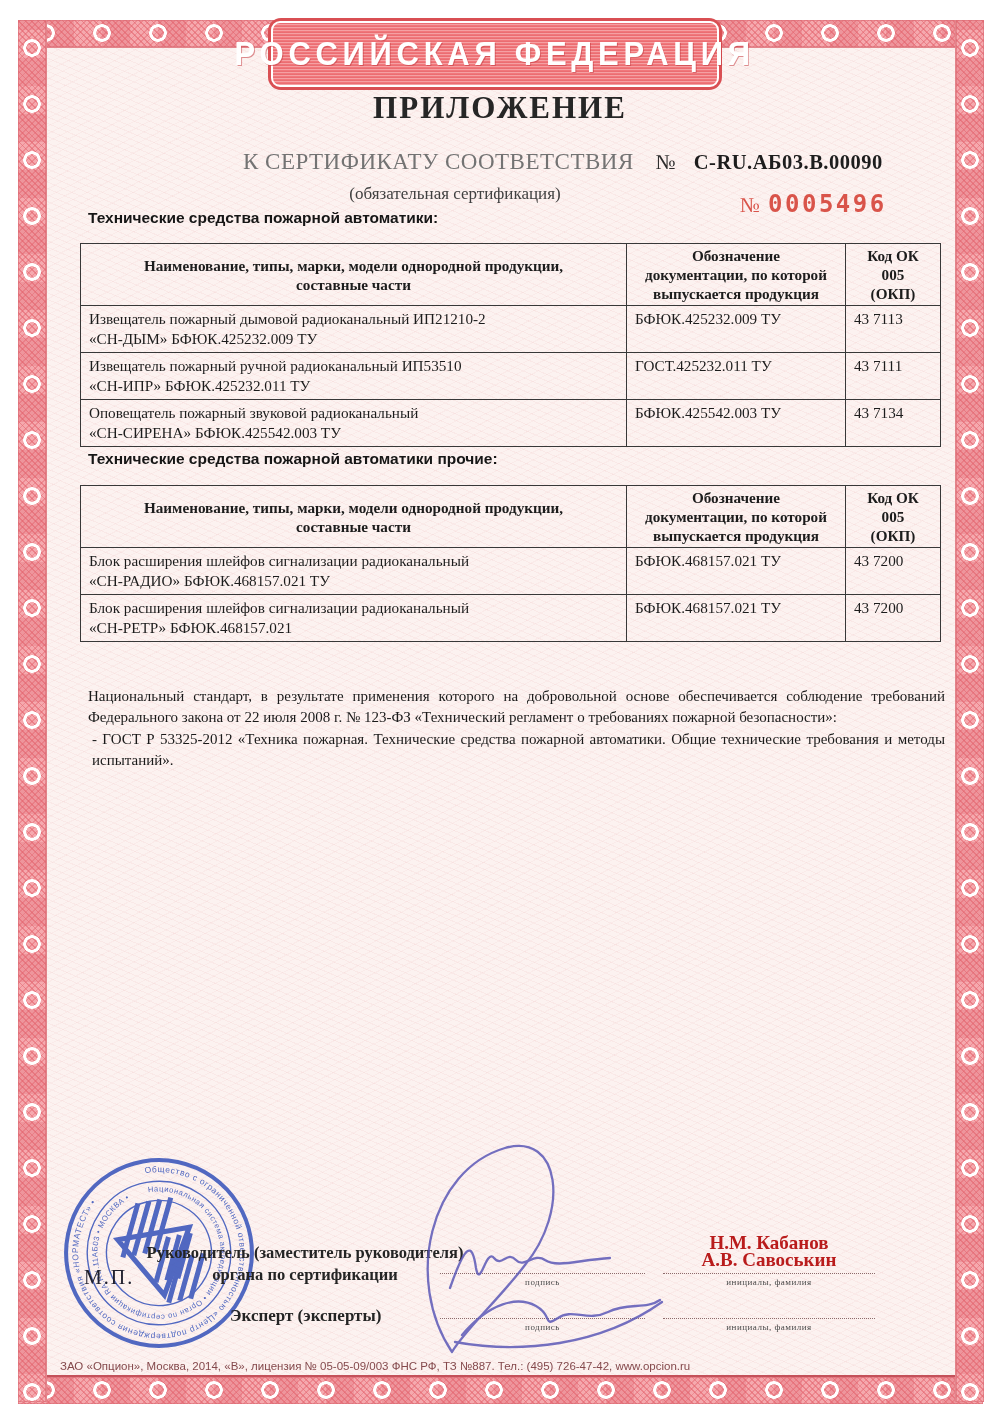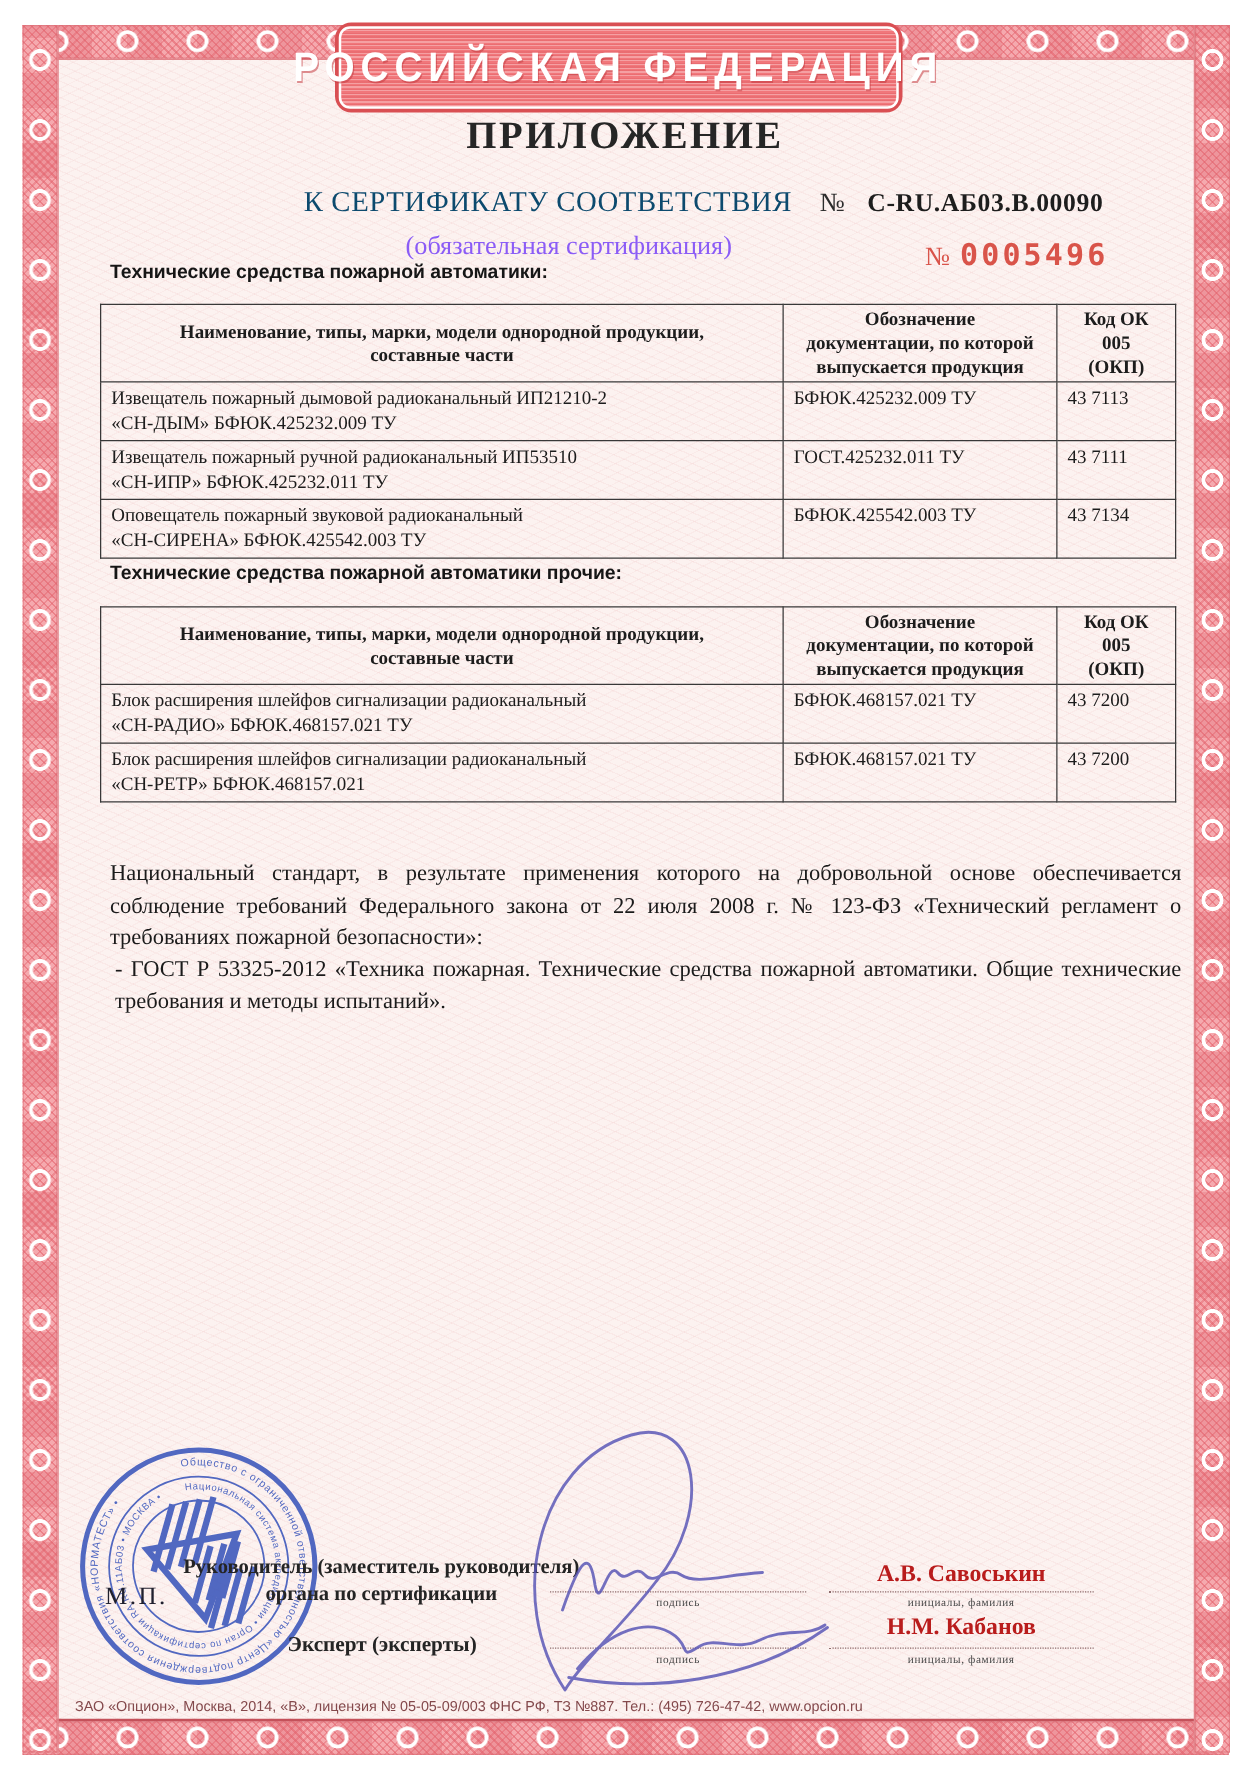--- a/index.html
+++ b/index.html
@@ -36,25 +36,25 @@
           background-color:#f1777b;
           background-image:repeating-linear-gradient(0deg, rgba(255,255,255,0.30) 0 1px, rgba(214,80,86,0.25) 1px 2px, transparent 2px 3px);
           display:flex;align-items:center;justify-content:center;}
   .banner-text{font-family:"Liberation Sans","DejaVu Sans",sans-serif;font-weight:bold;color:#ffffff;
           font-size:33px;letter-spacing:5px;transform:scaleX(0.94);white-space:nowrap;
           text-shadow:1px 1px 0 rgba(196,60,66,.55);}
   
   .doc-title{position:absolute;left:0;right:0;top:90px;text-align:center;z-index:2;
           font-weight:bold;font-size:31px;letter-spacing:2px;color:#262626;}
   .cert-line{position:absolute;left:243px;top:149px;z-index:2;white-space:nowrap;}
-  .cert-prefix{font-size:23px;letter-spacing:0.5px;color:#0c4a6e;}
+  .cert-prefix{font-size:23px;letter-spacing:0.5px;color:#737373;}
   .cert-no-sign{font-size:21px;margin-left:18px;color:#2c2c2c;}
   .cert-number{font-weight:bold;font-size:20.5px;margin-left:14px;letter-spacing:0.5px;color:#1d1d1d;}
   .cert-note{position:absolute;left:245px;width:420px;top:184px;text-align:center;z-index:2;
-          font-size:21px;color:#8b5cf6;}
+          font-size:17px;color:#404040;}
   .blank-number{position:absolute;left:740px;top:190px;z-index:2;color:#d9544a;white-space:nowrap;}
   .blank-no-sign{font-size:21px;}
   .blank-digits{font-family:"DejaVu Sans Mono",monospace;font-weight:600;font-size:24px;
           letter-spacing:2.5px;margin-left:8px;}
   .sec-head{position:absolute;left:88px;z-index:2;font-family:"Liberation Sans","DejaVu Sans",sans-serif;
           font-weight:bold;font-size:15.5px;color:#161616;}
   .sec-head-1{top:209px;} .sec-head-2{top:450px;}
   
   table.cert-table{position:absolute;left:80px;width:860px;z-index:2;border-collapse:collapse;table-layout:fixed;
           font-size:15.2px;color:#1c1c1c;}
@@ -63,42 +63,42 @@
   table.cert-table th{font-weight:bold;text-align:center;vertical-align:middle;line-height:1.25;
           white-space:pre-line;padding:2px 4px;}
   .tbl-1 th{height:60px;} .tbl-2 th{height:56px;}
   table.cert-table td{vertical-align:top;padding:3px 6px 3px 8px;line-height:1.32;white-space:pre-line;}
   .tbl-1 td{height:40px;} .tbl-2 td{height:40px;}
   .col-name{width:546px;} .col-doc{width:219px;} .col-code{width:95px;}
   td.cell-doc{padding-left:12px;white-space:nowrap;}
   td.cell-code{padding-left:8px;white-space:nowrap;}
   
   .standards{position:absolute;left:88px;width:857px;top:686px;z-index:2;
-          font-size:18px;line-height:1.42;color:#1a1a1a;text-align:justify;}
+          font-size:15px;line-height:1.42;color:#1a1a1a;text-align:justify;}
   .standards .p2{padding-left:4px;}
   
   .stamp-wrap{position:absolute;left:58px;top:1152px;width:202px;height:202px;z-index:1;
           transform:rotate(-10deg);opacity:0.88;}
   .mp-label{position:absolute;left:84px;top:1266px;z-index:4;font-size:20px;letter-spacing:2px;color:#20202e;}
   .role-1{position:absolute;left:140px;top:1242px;width:330px;z-index:3;text-align:center;
           font-weight:bold;font-size:16.5px;line-height:22px;color:#242424;}
   .role-2{position:absolute;left:230px;top:1306px;z-index:3;font-weight:bold;font-size:17px;color:#242424;text-align:center;}
   .dotline{position:absolute;z-index:2;border-bottom:1.5px dotted #8d6b6b;}
   .sig-line-a{left:440px;top:1258px;width:205px;height:15px;}
   .sig-line-b{left:440px;top:1303px;width:205px;height:15px;}
   .name-line-a{left:663px;top:1258px;width:212px;height:15px;}
   .name-line-b{left:663px;top:1303px;width:212px;height:15px;}
   .tiny-caption{position:absolute;z-index:2;font-size:9px;color:#4a4a4a;text-align:center;letter-spacing:0.5px;}
   .cap-sig-a{left:440px;top:1277px;width:205px;}
   .cap-sig-b{left:440px;top:1322px;width:205px;}
   .cap-name-a{left:663px;top:1277px;width:212px;}
   .cap-name-b{left:663px;top:1322px;width:212px;}
   .sig-name{position:absolute;z-index:3;width:212px;left:663px;text-align:center;font-weight:bold;
           font-size:19px;color:#b91c1c;white-space:nowrap;}
-  .sig-name-a{top:1249px;} .sig-name-b{top:1291px;}
+  .sig-name-a{top:1249px;} .sig-name-b{top:1232px;}
   .autograph{position:absolute;left:408px;top:1128px;width:290px;height:240px;z-index:4;}
   
   .footer{position:absolute;left:60px;right:60px;top:1360px;z-index:2;text-align:left;
           font-family:"Liberation Sans","DejaVu Sans",sans-serif;font-size:11.5px;color:#84494c;}
 </style>
 </head>
 <body>
 
 <div class="page">
 

